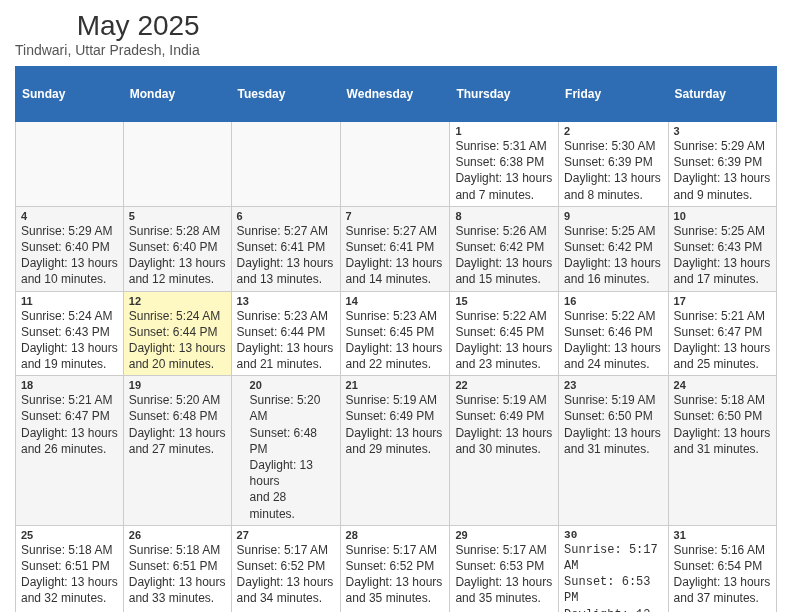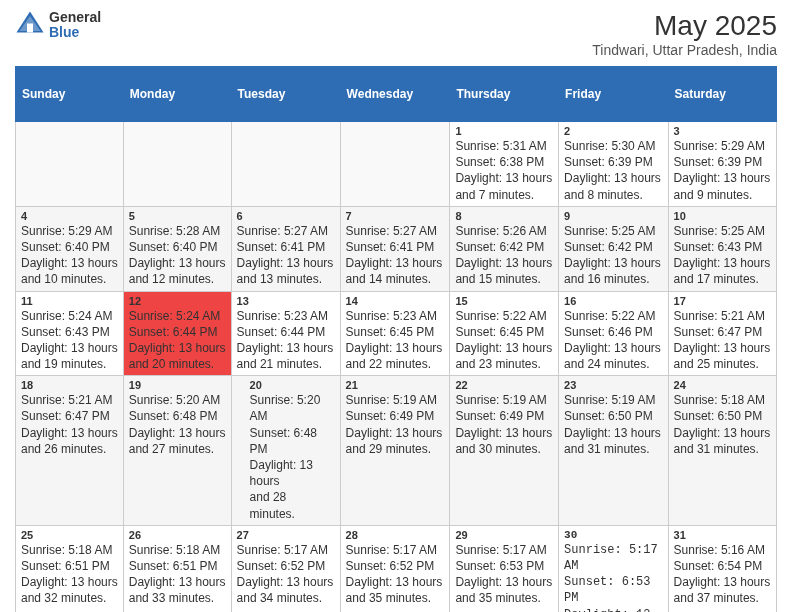--- a/index.html
+++ b/index.html
@@ -104,31 +104,20 @@
       font-size: 9px;
       color: #555;
       text-align: center;
     }
   </style>
 </head>
 <body>
 
 <div class="page">
   <div class="header">
-    <div class="logo">
-      <svg class="logo-icon" viewBox="0 0 40 40">
-        <polygon points="20,2 38,30 2,30" fill="#2e6db4"></polygon>
-        <polygon points="20,8 34,28 6,28" fill="#fff" opacity="0.3"></polygon>
-        <rect x="16" y="18" width="8" height="12" fill="#fff"></rect>
-      </svg>
-      <div class="logo-text">
-        <span class="logo-general">General</span>
-        <span class="logo-blue">Blue</span>
-      </div>
-    </div>
     <div class="title-area">
       <div class="month-title">May 2025</div>
       <div class="subtitle">Tindwari, Uttar Pradesh, India</div>
     </div>
   </div>
 
   <table class="calendar">
     <thead>
       <tr>
         <th>Sunday</th>
@@ -220,21 +209,21 @@
           </td>
         </tr>
         <tr>
           <td style="background: rgb(255, 255, 255);">
             <span class="day-num">11</span>
             <div class="day-info" style="white-space: pre-line;">Sunrise: 5:24 AM
 Sunset: 6:43 PM
 Daylight: 13 hours
 and 19 minutes.</div>
           </td>
-          <td style="background: #ef4444;">
+          <td style="background: #fef9c3;">
             <span class="day-num">12</span>
             <div class="day-info" style="white-space: pre-line;">Sunrise: 5:24 AM
 Sunset: 6:44 PM
 Daylight: 13 hours
 and 20 minutes.</div>
           </td>
           <td style="background: rgb(255, 255, 255);">
             <span class="day-num">13</span>
             <div class="day-info" style="white-space: pre-line;">Sunrise: 5:23 AM
 Sunset: 6:44 PM

